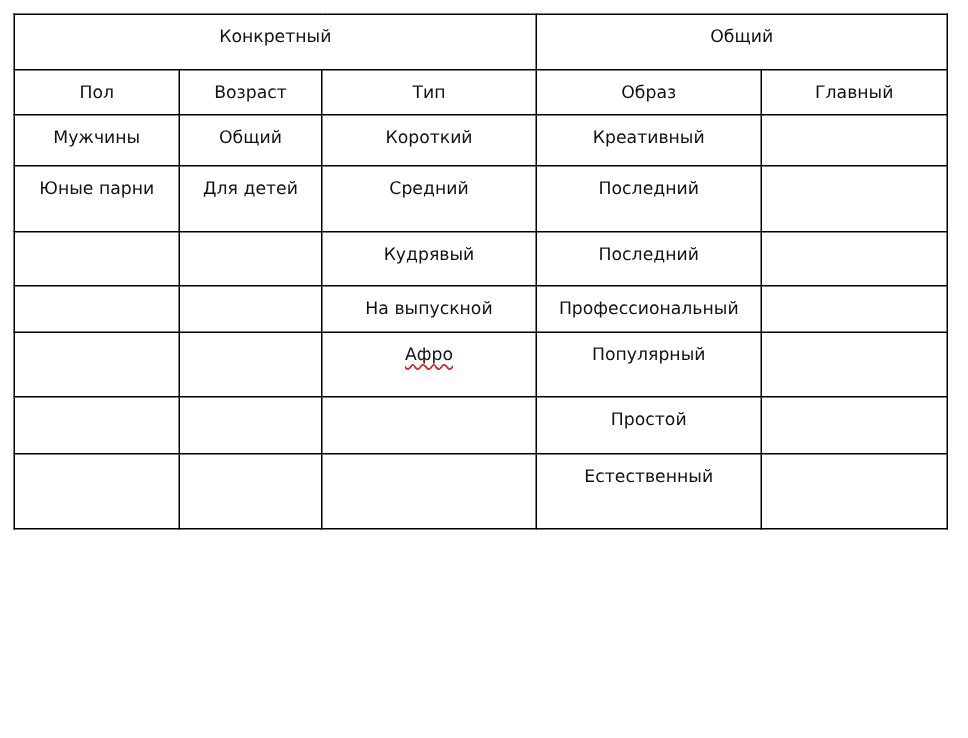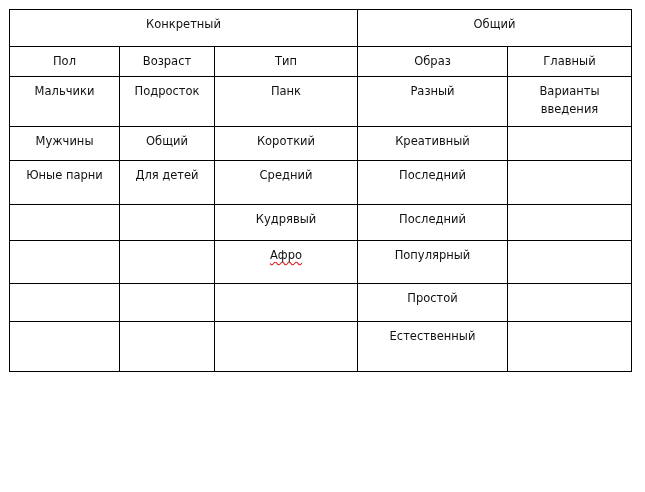--- a/index.html
+++ b/index.html
@@ -26,46 +26,46 @@
     <td colspan="3">Конкретный</td>
     <td colspan="2">Общий</td>
   </tr>
   <tr style="height:30px">
     <td>Пол</td>
     <td>Возраст</td>
     <td>Тип</td>
     <td>Образ</td>
     <td>Главный</td>
   </tr>
-  <tr style="height:50px">
-    <td>Мальчики</td>
-    <td>Подросток</td>
-    <td>Панк</td>
-    <td>Разный</td>
-    <td>Варианты введения</td>
-  </tr>
   <tr style="height:34px">
     <td>Мужчины</td>
     <td>Общий</td>
     <td>Короткий</td>
     <td>Креативный</td>
     <td></td>
   </tr>
   <tr style="height:44px">
     <td>Юные парни</td>
     <td>Для детей</td>
     <td>Средний</td>
     <td>Последний</td>
     <td></td>
   </tr>
   <tr style="height:36px">
     <td></td>
     <td></td>
     <td>Кудрявый</td>
     <td>Последний</td>
+    <td></td>
+  </tr>
+  <tr style="height:31px">
+    <td></td>
+    <td></td>
+    <td>На выпускной</td>
+    <td>Профессиональный</td>
     <td></td>
   </tr>
   <tr style="height:43px">
     <td></td>
     <td></td>
     <td><span class="spell">Афро</span></td>
     <td>Популярный</td>
     <td></td>
   </tr>
   <tr style="height:38px">

